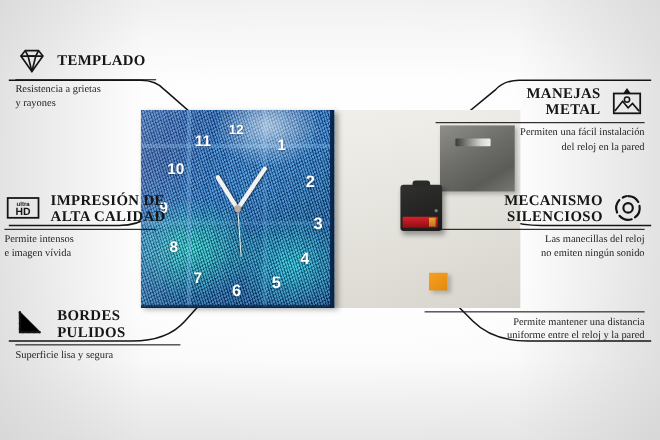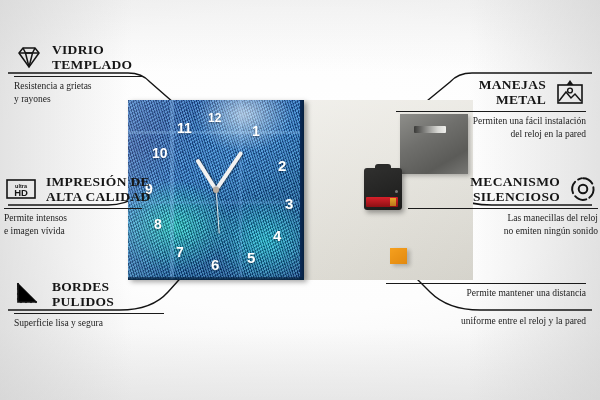--- a/index.html
+++ b/index.html
@@ -192,21 +192,20 @@
       <svg class="ico" width="30" height="26" viewBox="0 0 30 26">
         <g fill="none" stroke="#141414" stroke-width="1.5">
           <path d="M5,9 L15,23 L25,9 L21,4 H9 Z"></path>
           <path d="M5,9 H25"></path>
             <path d="M9,4 L11.5,9 L15,23"></path>
             <path d="M21,4 L18.5,9 L15,23"></path>
           <path d="M11.5,9 H18.5"></path>
         </g>
       </svg>
       <div>
-        <div class="co-title">VIDRIO</div>
         <div class="co-title">TEMPLADO</div>
       </div>
     </div>
     <div class="co-rule" style="width:128px;"></div>
     <div class="co-desc">Resistencia a grietas</div>
     <div class="co-desc" style="margin-top:0;">y rayones</div>
   </div>
 
   <div class="callout left" style="left:4px;top:174px;width:160px;">
     <div class="co-head">
@@ -257,21 +256,21 @@
         <rect x="4" y="7" width="24" height="18" fill="none" stroke="#141414" stroke-width="1.6"></rect>
         <path d="M5,23 L12,14 L17,20 L21,16 L27,23" fill="none" stroke="#141414" stroke-width="1.5"></path>
         <circle cx="16" cy="12.5" r="2.4" fill="none" stroke="#141414" stroke-width="1.4"></circle>
       </svg>
     </div>
     <div class="co-rule" style="width:190px;margin-left:auto;"></div>
     <div class="co-desc">Permiten una fácil instalación</div>
     <div class="co-desc" style="margin-top:0;">del reloj en la pared</div>
   </div>
 
-  <div class="callout right" style="right:2px;top:174px;width:190px;">
+  <div class="callout right" style="right:14px;top:174px;width:190px;">
     <div class="co-head">
       <div>
         <div class="co-title">MECANISMO</div>
         <div class="co-title">SILENCIOSO</div>
       </div>
       <svg class="ico" width="30" height="28" viewBox="0 0 30 30">
         <g fill="none" stroke="#141414" stroke-width="2.1" stroke-linecap="round">
           <path d="M15,3.5 a11.5,11.5 0 0,1 9.9,5.7"></path>
           <path d="M26.1,13 a11.5,11.5 0 0,1 -4.4,11.3"></path>
           <path d="M18.5,26.1 a11.5,11.5 0 0,1 -11.9,-3.4"></path>
@@ -282,16 +281,16 @@
       </svg>
     </div>
     <div class="co-rule" style="width:190px;margin-left:auto;"></div>
     <div class="co-desc">Las manecillas del reloj</div>
     <div class="co-desc" style="margin-top:0;">no emiten ningún sonido</div>
   </div>
 
   <div class="callout right" style="right:14px;top:279px;width:200px;">
     <div class="co-rule" style="width:200px;margin-left:auto;"></div>
     <div class="co-desc">Permite mantener una distancia</div>
-    <div class="co-desc" style="margin-top:16px;">uniforme entre el reloj y la pared</div>
+    <div class="co-desc" style="margin-top:0;">uniforme entre el reloj y la pared</div>
   </div>
 
 </div>
 
 </body></html>

